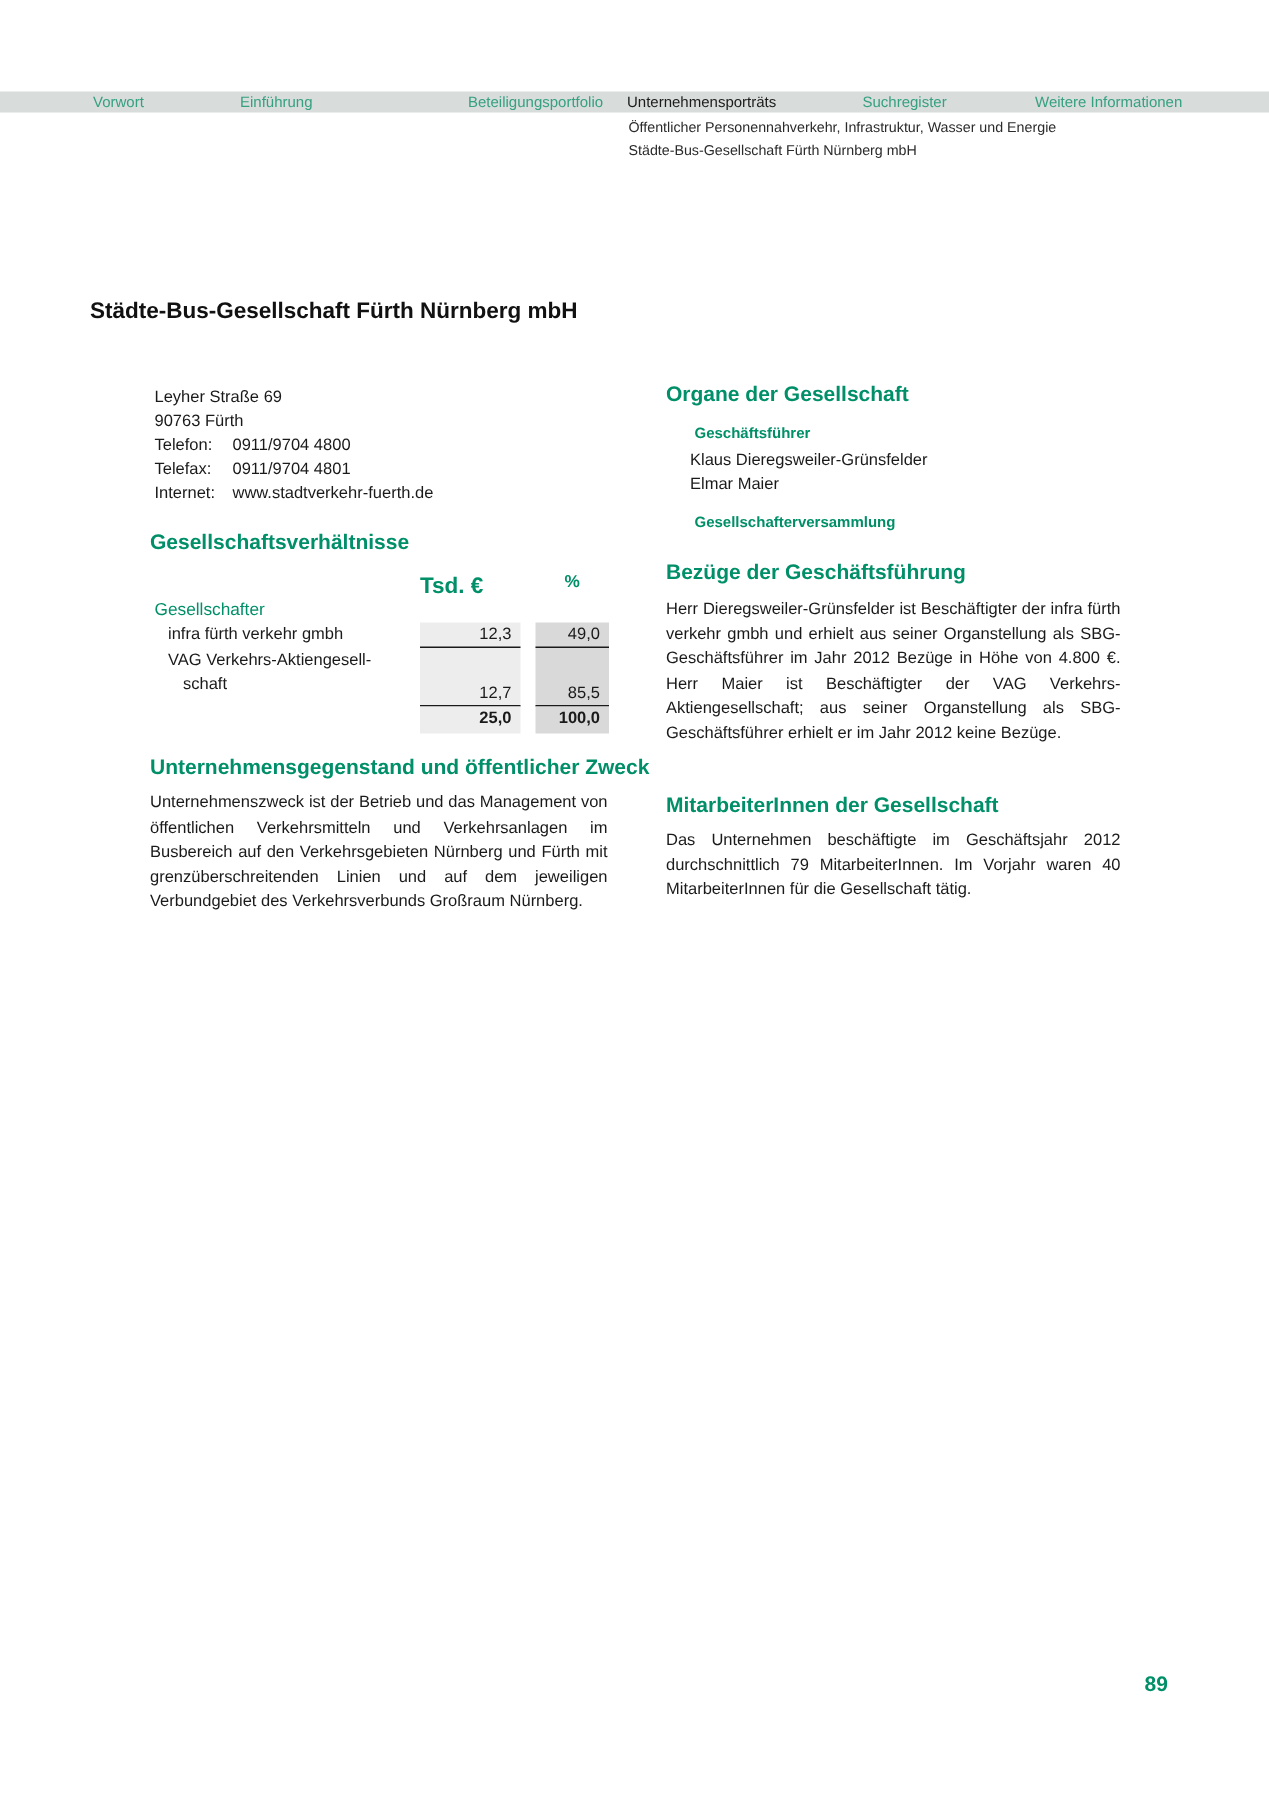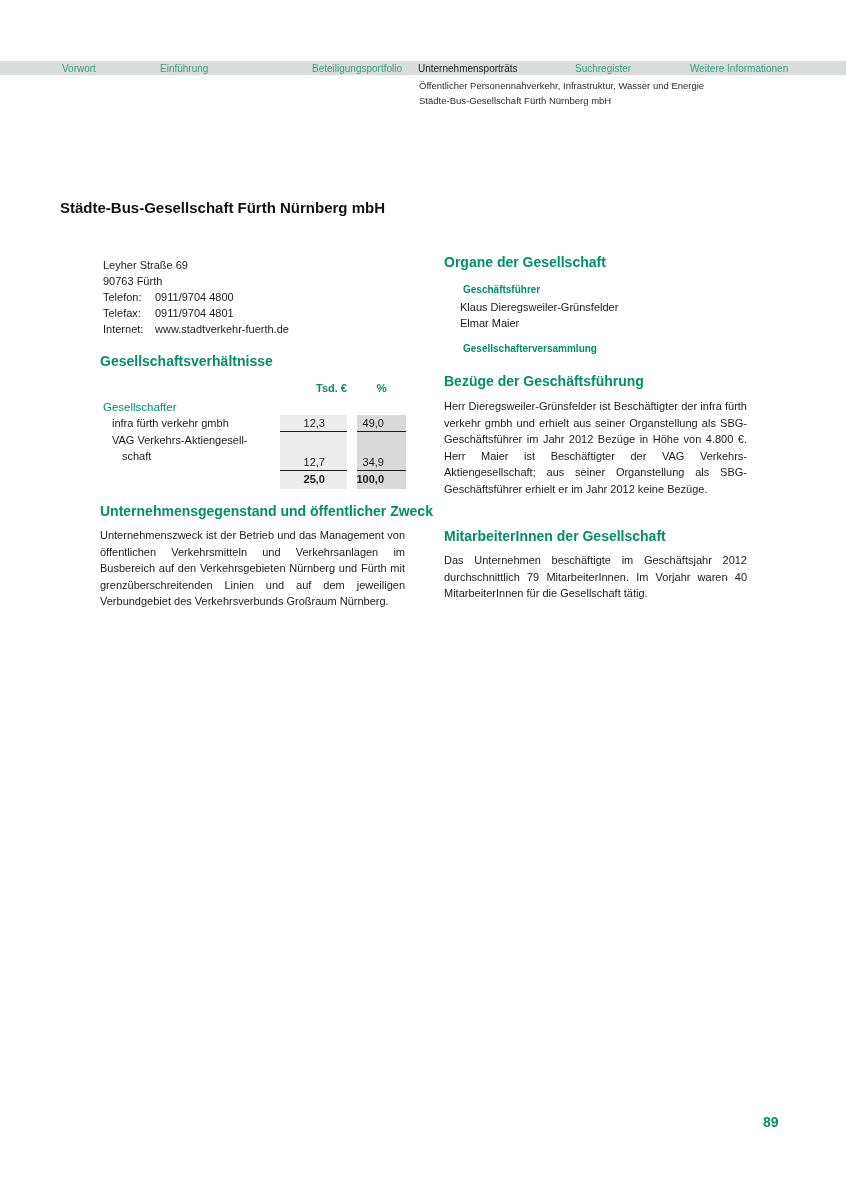--- a/index.html
+++ b/index.html
@@ -61,29 +61,29 @@
   .sec-h{
     font-size:14px;line-height:13px;font-weight:700;
     color:var(--accent);
     white-space:nowrap;
   }
   .sh1{position:absolute;left:100px;top:355px;}
   
   .s-table{position:absolute;left:100px;top:382px;width:306px;font-size:11px;}
   .t-head{display:flex;height:13px;margin-bottom:6px;}
   .t-spacer{width:180px;}
-  .t-h1{width:67px;text-align:right;font-weight:700;color:var(--accent);font-size:11px;}
+  .t-h1{width:67px;text-align:left;font-weight:700;color:var(--accent);font-size:15px;}
   .t-h2{width:49px;margin-left:10px;text-align:center;font-weight:700;color:var(--accent);font-size:11.5px;}
   .t-group{height:13px;font-weight:400;color:var(--accent);font-size:11.5px;padding-left:3px;margin-bottom:1px;}
   .t-row{display:flex;align-items:stretch;}
   .t-label{width:180px;padding-left:12px;font-size:11px;line-height:16px;}
   .t-label .l2{padding-left:10px;}
   .t-val1,.t-val2{
     display:flex;justify-content:flex-end;align-items:flex-end;
-    padding-right:22px;padding-bottom:1px;
+    padding-right:6px;padding-bottom:1px;
     font-size:11px;line-height:14px;
   }
   .t-val1{width:67px;background:var(--col1);}
   .t-val2{width:49px;margin-left:10px;background:var(--col2);}
   .rule{border-bottom:1.6px solid #1a1a1a;}
   .r1{height:17px;}
   .r2{height:39px;}
   .r-total{height:18px;}
   .r-total .t-val1,.r-total .t-val2{font-weight:700;padding-bottom:3px;}
   
@@ -158,21 +158,21 @@
       <div class="t-label">infra fürth verkehr gmbh</div>
       <div class="t-val1 rule">12,3</div>
       <div class="t-val2 rule">49,0</div>
     </div>
     <div class="t-row r2">
       <div class="t-label">
         <div>VAG Verkehrs-Aktiengesell-</div>
         <div class="l2">schaft</div>
       </div>
       <div class="t-val1 rule">12,7</div>
-      <div class="t-val2 rule">34,9</div>
+      <div class="t-val2 rule">85,5</div>
     </div>
     <div class="t-row r-total">
       <div class="t-label"></div>
       <div class="t-val1">25,0</div>
       <div class="t-val2">100,0</div>
     </div>
   </div>
 
   <div class="left-sec2">
     <h2 class="sec-h">Unternehmensgegenstand und öffentlicher Zweck</h2>

